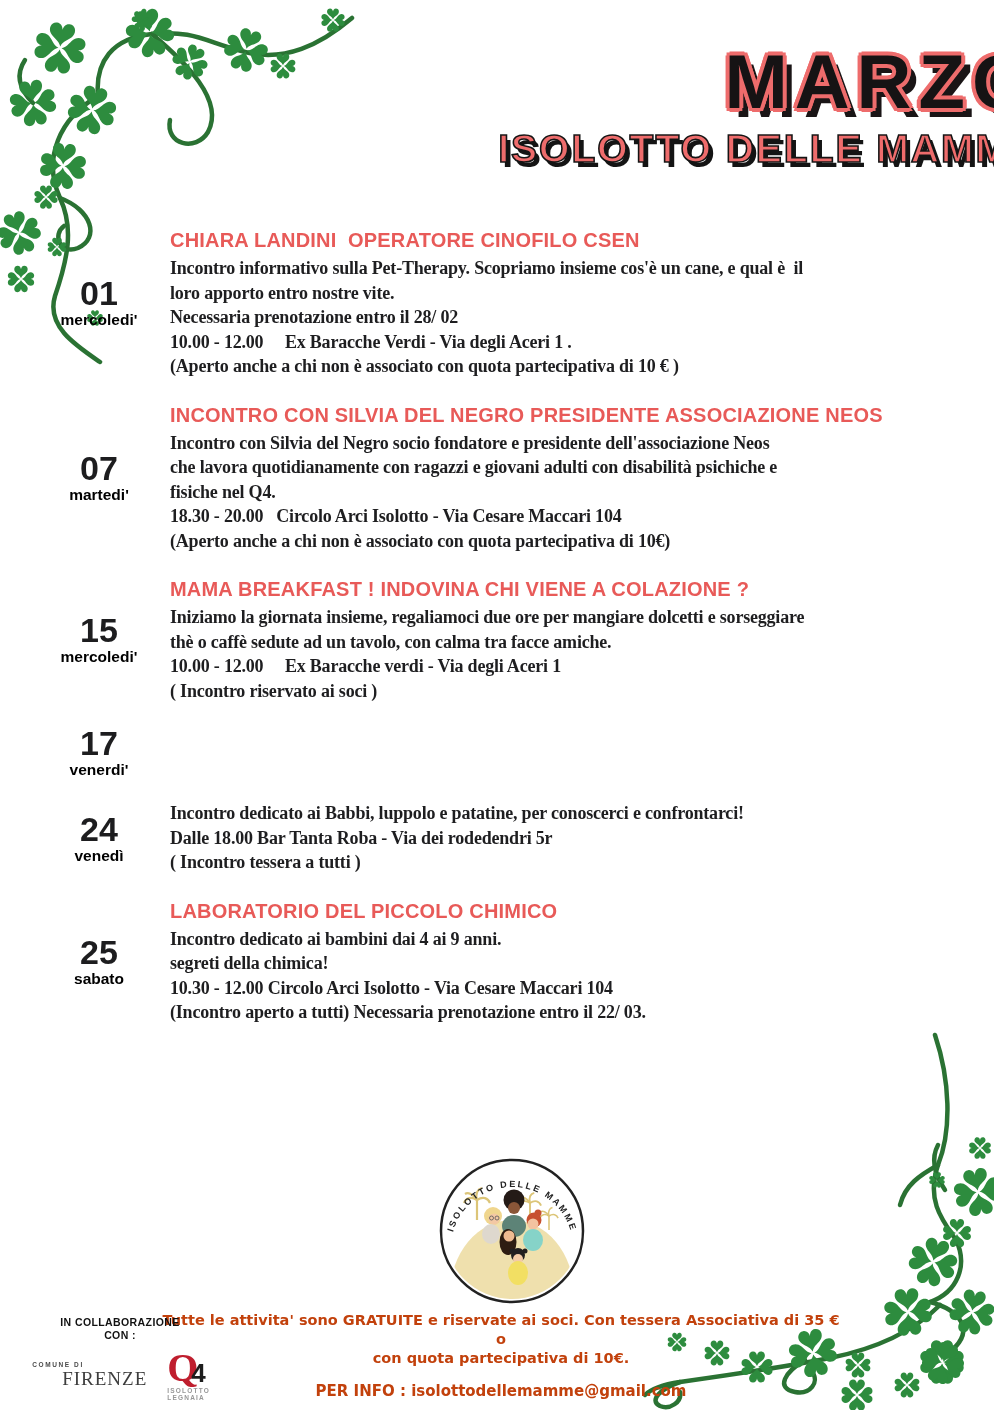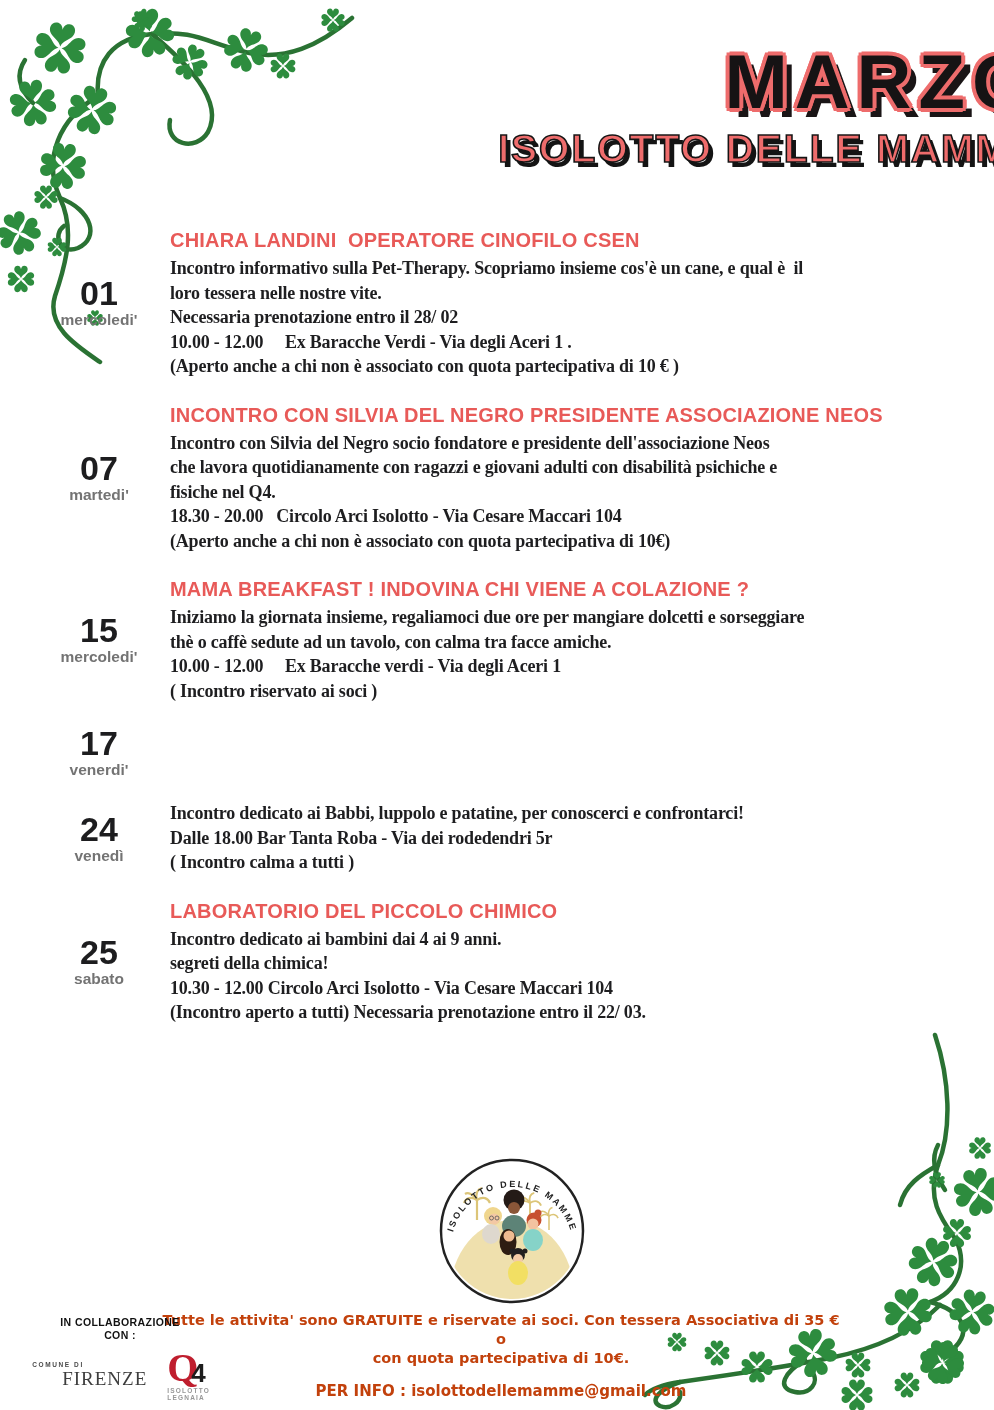--- a/index.html
+++ b/index.html
@@ -14,21 +14,21 @@
                      9px 9px 0 #1a1516;}
   .subtitle{margin-top:9px;font-weight:700;font-size:39px;line-height:1;color:#ee6c6c;
             letter-spacing:2px;-webkit-text-stroke:1.6px #141414;
             text-shadow:4px 5px 0 #141414;}
   
   .events{position:absolute;top:226px;left:0;width:994px;}
   .event-row{display:flex;margin-bottom:22px;}
   .date-col{flex:none;width:170px;box-sizing:border-box;padding-left:28px;
             display:flex;flex-direction:column;justify-content:center;align-items:center;}
   .date-num{font-weight:700;font-size:34px;line-height:36px;color:#1d1d1f;}
-  .date-day{font-weight:700;font-size:15.5px;line-height:18px;color:#737373;}
+  .date-day{font-weight:700;font-size:15.5px;line-height:18px;color:#000000;}
   .event-body{flex:1;min-width:0;padding-right:24px;}
   .event-title{font-weight:700;font-size:20px;line-height:28px;margin-bottom:2px;
                color:#e85a58;white-space:pre;letter-spacing:0.2px;}
   .event-line{font-weight:700;font-size:18px;line-height:24.5px;color:#1e1e20;
               white-space:pre;letter-spacing:-0.2px;font-family:Liberation Serif, serif;}
   
   .logo{position:absolute;left:437px;top:1156px;}
   
   .footer-note{position:absolute;left:161px;top:1311px;width:680px;text-align:center;
                font-family:"DejaVu Sans",sans-serif;font-weight:700;color:#c2410c;}
@@ -126,21 +126,21 @@
   <div class="events">
 
     <div class="event-row">
       <div class="date-col">
         <div class="date-num">01</div>
         <div class="date-day">mercoledi'</div>
       </div>
       <div class="event-body">
         <div class="event-title">CHIARA LANDINI  OPERATORE CINOFILO CSEN</div>
         <div class="event-line">Incontro informativo sulla Pet-Therapy. Scopriamo insieme cos'è un cane, e qual è  il</div>
-        <div class="event-line">loro tessera nelle nostre vite.</div>
+        <div class="event-line">loro apporto entro nostre vite.</div>
         <div class="event-line">Necessaria prenotazione entro il 28/ 02</div>
         <div class="event-line">10.00 - 12.00     Ex Baracche Verdi - Via degli Aceri 1 .</div>
         <div class="event-line">(Aperto anche a chi non è associato con quota partecipativa di 10 € )</div>
       </div>
     </div>
 
     <div class="event-row">
       <div class="date-col">
         <div class="date-num">07</div>
         <div class="date-day">martedi'</div>
@@ -177,21 +177,21 @@
     </div>
 
     <div class="event-row">
       <div class="date-col">
         <div class="date-num">24</div>
         <div class="date-day">venedì</div>
       </div>
       <div class="event-body">
         <div class="event-line">Incontro dedicato ai Babbi, luppolo e patatine, per conoscerci e confrontarci!</div>
         <div class="event-line">Dalle 18.00 Bar Tanta Roba - Via dei rodedendri 5r</div>
-        <div class="event-line">( Incontro calma a tutti )</div>
+        <div class="event-line">( Incontro tessera a tutti )</div>
       </div>
     </div>
 
     <div class="event-row">
       <div class="date-col">
         <div class="date-num">25</div>
         <div class="date-day">sabato</div>
       </div>
       <div class="event-body">
         <div class="event-title">LABORATORIO DEL PICCOLO CHIMICO</div>

